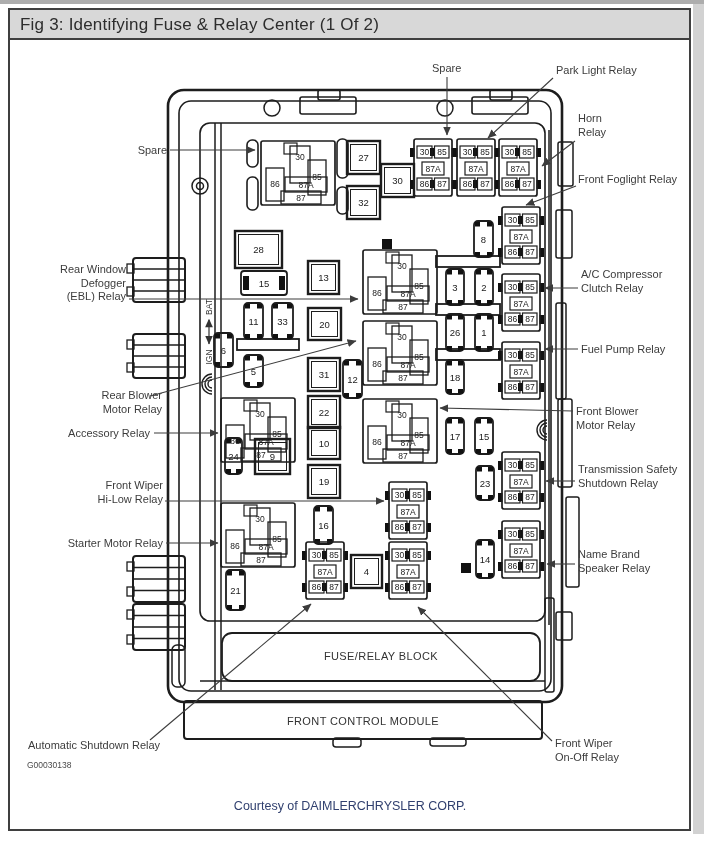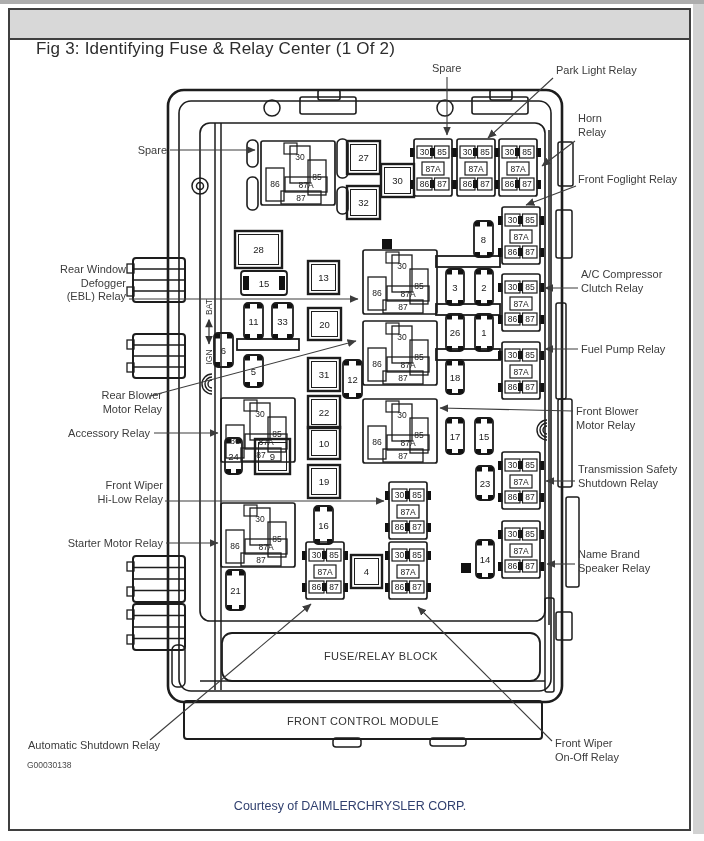--- a/index.html
+++ b/index.html
@@ -1,21 +1,21 @@
 <!DOCTYPE html>
 <html><head>
 <meta charset="utf-8">
 <style>
   html,body{margin:0;padding:0;background:#ffffff;}
   body{width:704px;height:841px;position:relative;font-family:"Liberation Sans","DejaVu Sans",sans-serif;overflow:hidden;}
   .top-strip{position:absolute;left:0;top:0;width:704px;height:4px;background:#adadad;}
   .right-margin{position:absolute;left:693px;top:4px;width:11px;height:830px;background:#d2d2d2;}
   .frame{position:absolute;left:8px;top:8px;width:679px;height:819px;border:2px solid #3f3f3f;background:#ffffff;}
   .title-bar{position:absolute;left:0;top:0;width:100%;height:30px;background:#d8d8d8;border-bottom:2px solid #3f3f3f;box-sizing:border-box;}
-  .title-bar span{display:block;padding-left:26px;line-height:29px;font-size:17px;color:#2d2d2d;letter-spacing:0.2px;margin-top:24px;}
+  .title-bar span{display:block;padding-left:10px;line-height:29px;font-size:17px;color:#2d2d2d;letter-spacing:0.2px;}
   svg{position:absolute;left:0px;top:32px;}
   text{fill:#3a3a3a;}
   .struct{fill:none;stroke:#1d1d1d;}
   .callout-text{font-size:11px;fill:#3c3c3c;}
   .leader{stroke:#3c3c3c;stroke-width:1.1;fill:none;}
   .pin-label{font-size:8.5px;fill:#222;text-anchor:middle;}
   .fuse-num{font-size:9.5px;fill:#222;text-anchor:middle;}
   .bus-label{font-size:8.5px;fill:#333;text-anchor:middle;}
   .big-label{font-size:11px;fill:#333;text-anchor:middle;letter-spacing:0.4px;}
   .code-label{font-size:8.5px;fill:#4a4a4a;}

